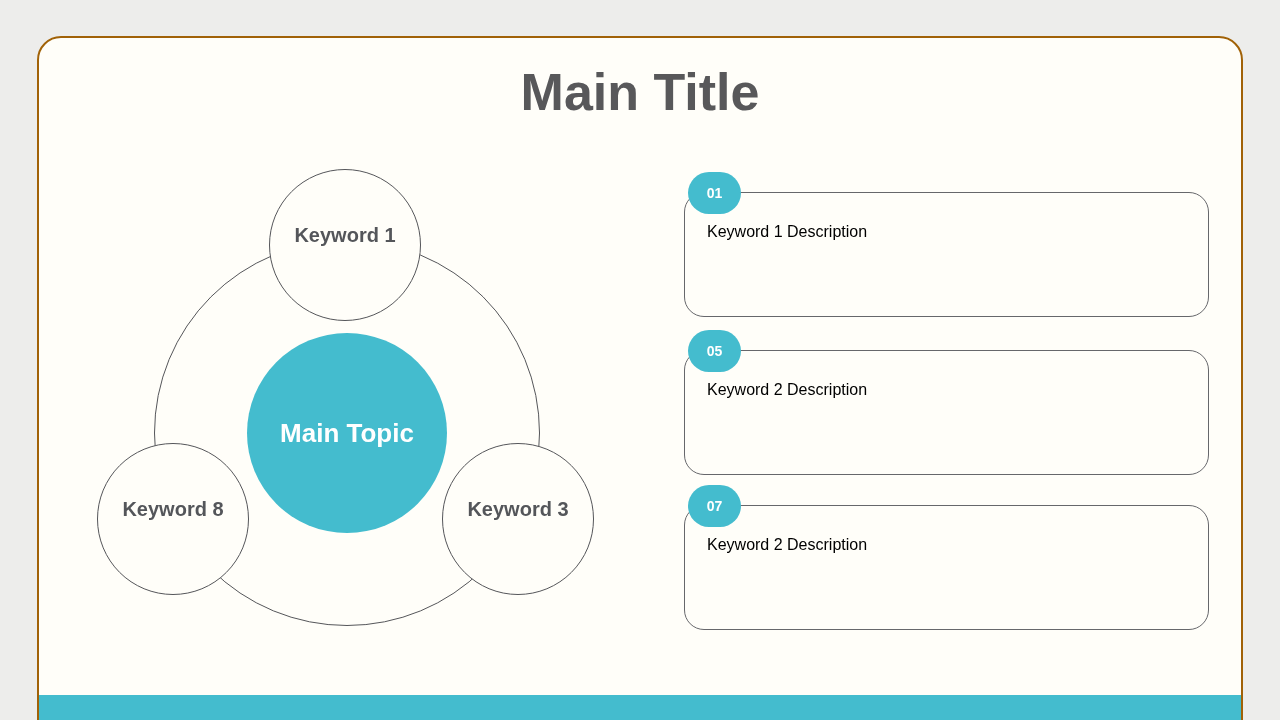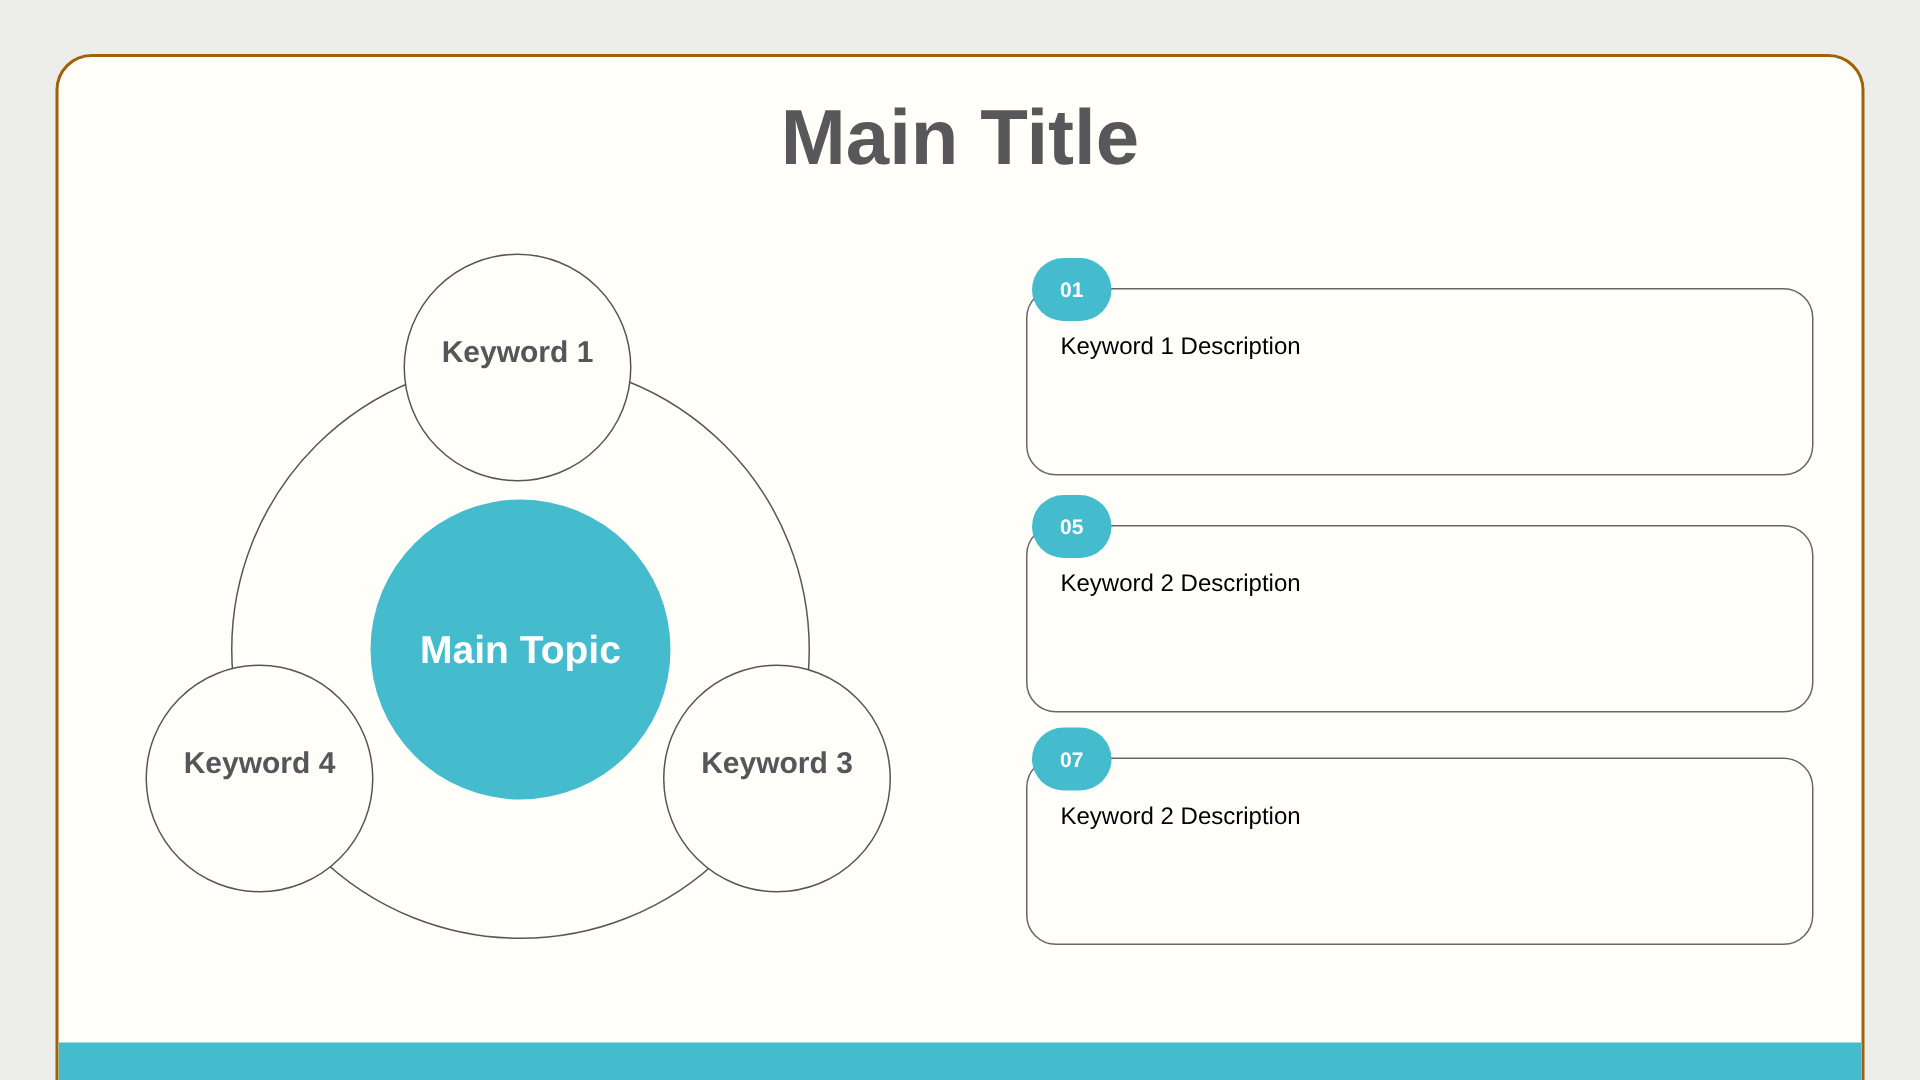--- a/index.html
+++ b/index.html
@@ -147,21 +147,21 @@
 
     <div class="circle center-node">
       <span>Main Topic</span>
     </div>
 
     <div class="circle kw kw1">
       <span>Keyword 1</span>
     </div>
 
     <div class="circle kw kw2">
-      <span>Keyword 4</span>
+      <span>Keyword 8</span>
     </div>
 
     <div class="circle kw kw3">
       <span>Keyword 3</span>
     </div>
   </div>
 
   <div class="desc-box b1">
     <div class="badge">01</div>
     <div class="desc-text">Keyword 1 Description</div>

